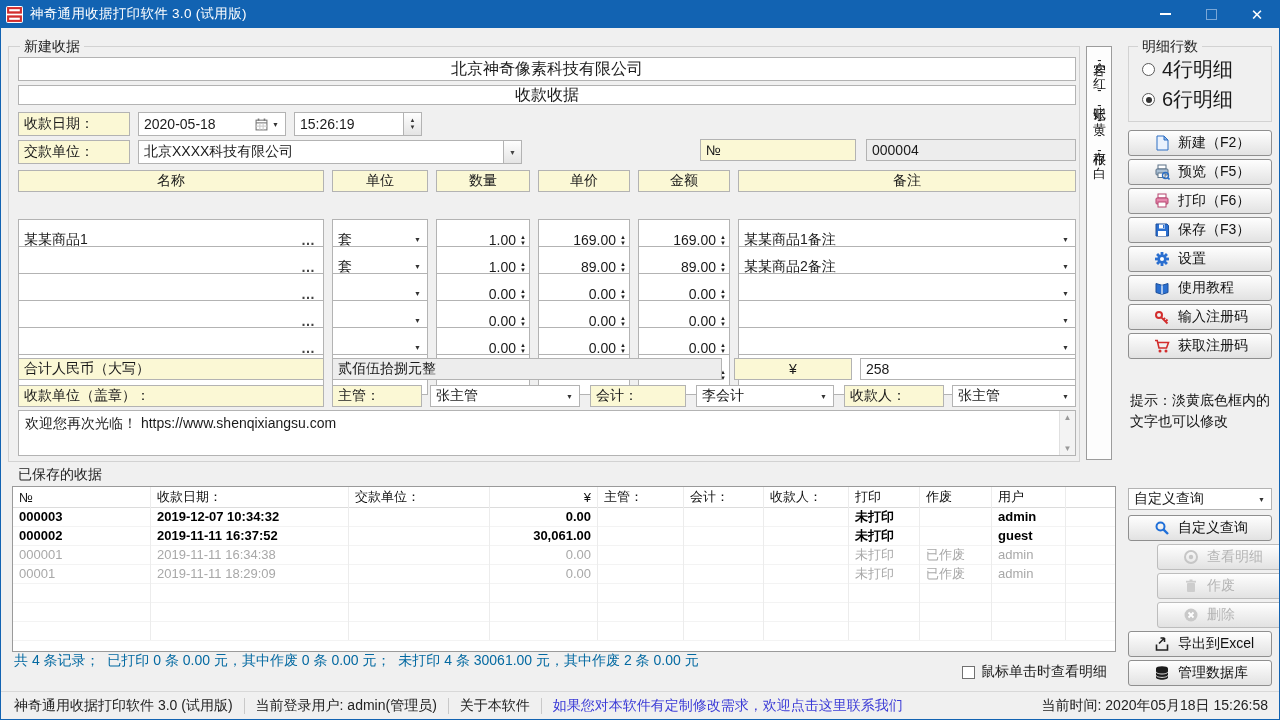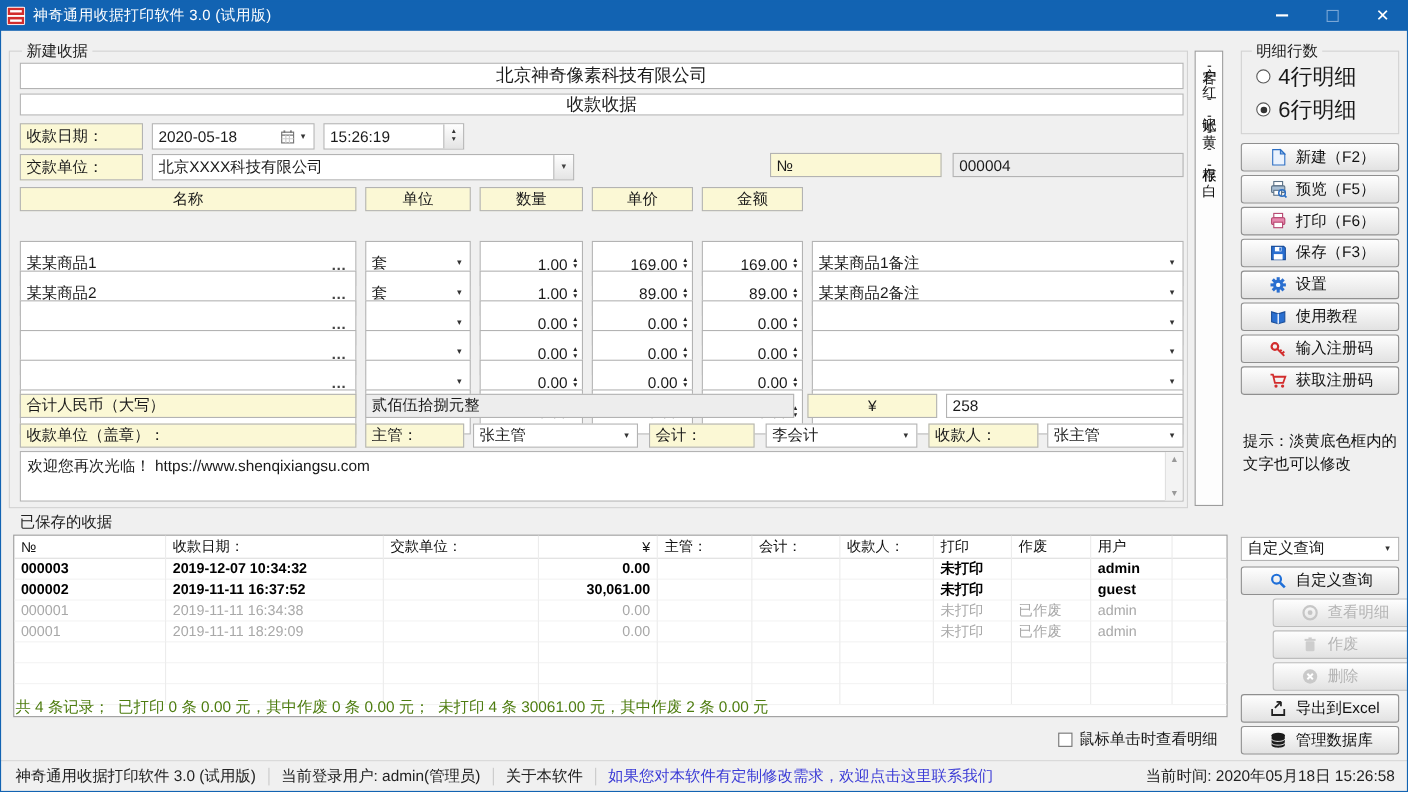--- a/index.html
+++ b/index.html
@@ -61,21 +61,21 @@
   .srow{position:absolute;left:0;width:1102px;height:19px;}
   .srow.head{height:20px;border-bottom:1px solid #dcdcdc;font-size:13px;color:#111;}
   .scell{position:absolute;top:0;height:100%;display:flex;align-items:center;padding:0 6px;box-sizing:border-box;border-right:1px solid #ececec;white-space:nowrap;overflow:hidden;}
   .srow.bold{font-weight:bold;color:#000;}
   .srow.dim{color:#a8a8a8;}
   .srow.body{border-bottom:1px solid #f3f3f3;}
   .s-no{left:0;width:138px;} .s-date{left:138px;width:198px;} .s-payer{left:336px;width:141px;}
   .s-amt{left:477px;width:108px;justify-content:flex-end;} .s-mgr{left:585px;width:86px;}
   .s-acct{left:671px;width:80px;} .s-payee{left:751px;width:85px;} .s-print{left:836px;width:71px;}
   .s-void{left:907px;width:72px;} .s-user{left:979px;width:74px;} .s-fill{left:1053px;width:49px;border-right:none;}
-  .summary{position:absolute;left:14px;top:634px;font-size:14px;color:#4d7c0f;white-space:pre;}
+  .summary{position:absolute;left:14px;top:652px;font-size:14px;color:#0369a1;white-space:pre;}
   .chkrow{position:absolute;left:962px;top:663px;display:flex;align-items:center;font-size:14px;}
   .chk{width:13px;height:13px;border:1px solid #707070;background:#fff;margin-right:6px;box-sizing:border-box;flex:0 0 13px;}
   
   .statusbar{position:absolute;left:0;top:691px;width:1280px;height:29px;background:#f0f0f0;border-top:1px solid #d8d8d8;display:flex;align-items:center;font-size:14px;color:#222;box-sizing:border-box;}
   .statusbar .sep{width:1px;height:16px;background:#c9c9c9;margin:0 11px;flex:0 0 1px;}
   .statusbar .first{margin-left:14px;}
   .statusbar .link{color:#3b3bd6;}
   .statusbar .time{margin-left:auto;margin-right:12px;}
 </style>
 </head>
@@ -162,20 +162,23 @@
     </div>
   <div class="box ylabel center hcell c-qty">
       <span>数量</span>
     </div>
   <div class="box ylabel center hcell c-price">
       <span>单价</span>
     </div>
   <div class="box ylabel center hcell c-amt">
       <span>金额</span>
     </div>
+  <div class="box ylabel center hcell c-rem">
+      <span>备注</span>
+    </div>
 </div>
 
 <div class="irow" style="top:196px;">
   <div class="box fcell c-name">
       <span class="val">某某商品1</span>
       <span class="dots">…</span>
     </div>
   <div class="box fcell c-unit">
       <span class="val">套</span>
       <span class="arr">▼</span>
@@ -201,21 +204,20 @@
         <i>▼</i>
       </span>
     </div>
   <div class="box fcell c-rem">
       <span class="val">某某商品1备注</span>
       <span class="arr">▼</span>
     </div>
 </div>
 <div class="irow" style="top:223px;">
   <div class="box fcell c-name">
-      <span class="val">某某商品2</span>
       <span class="dots">…</span>
     </div>
   <div class="box fcell c-unit">
       <span class="val">套</span>
       <span class="arr">▼</span>
     </div>
   <div class="box fcell c-qty">
       <span class="num">1.00</span>
       <span class="spinner">
         <i>▲</i>

